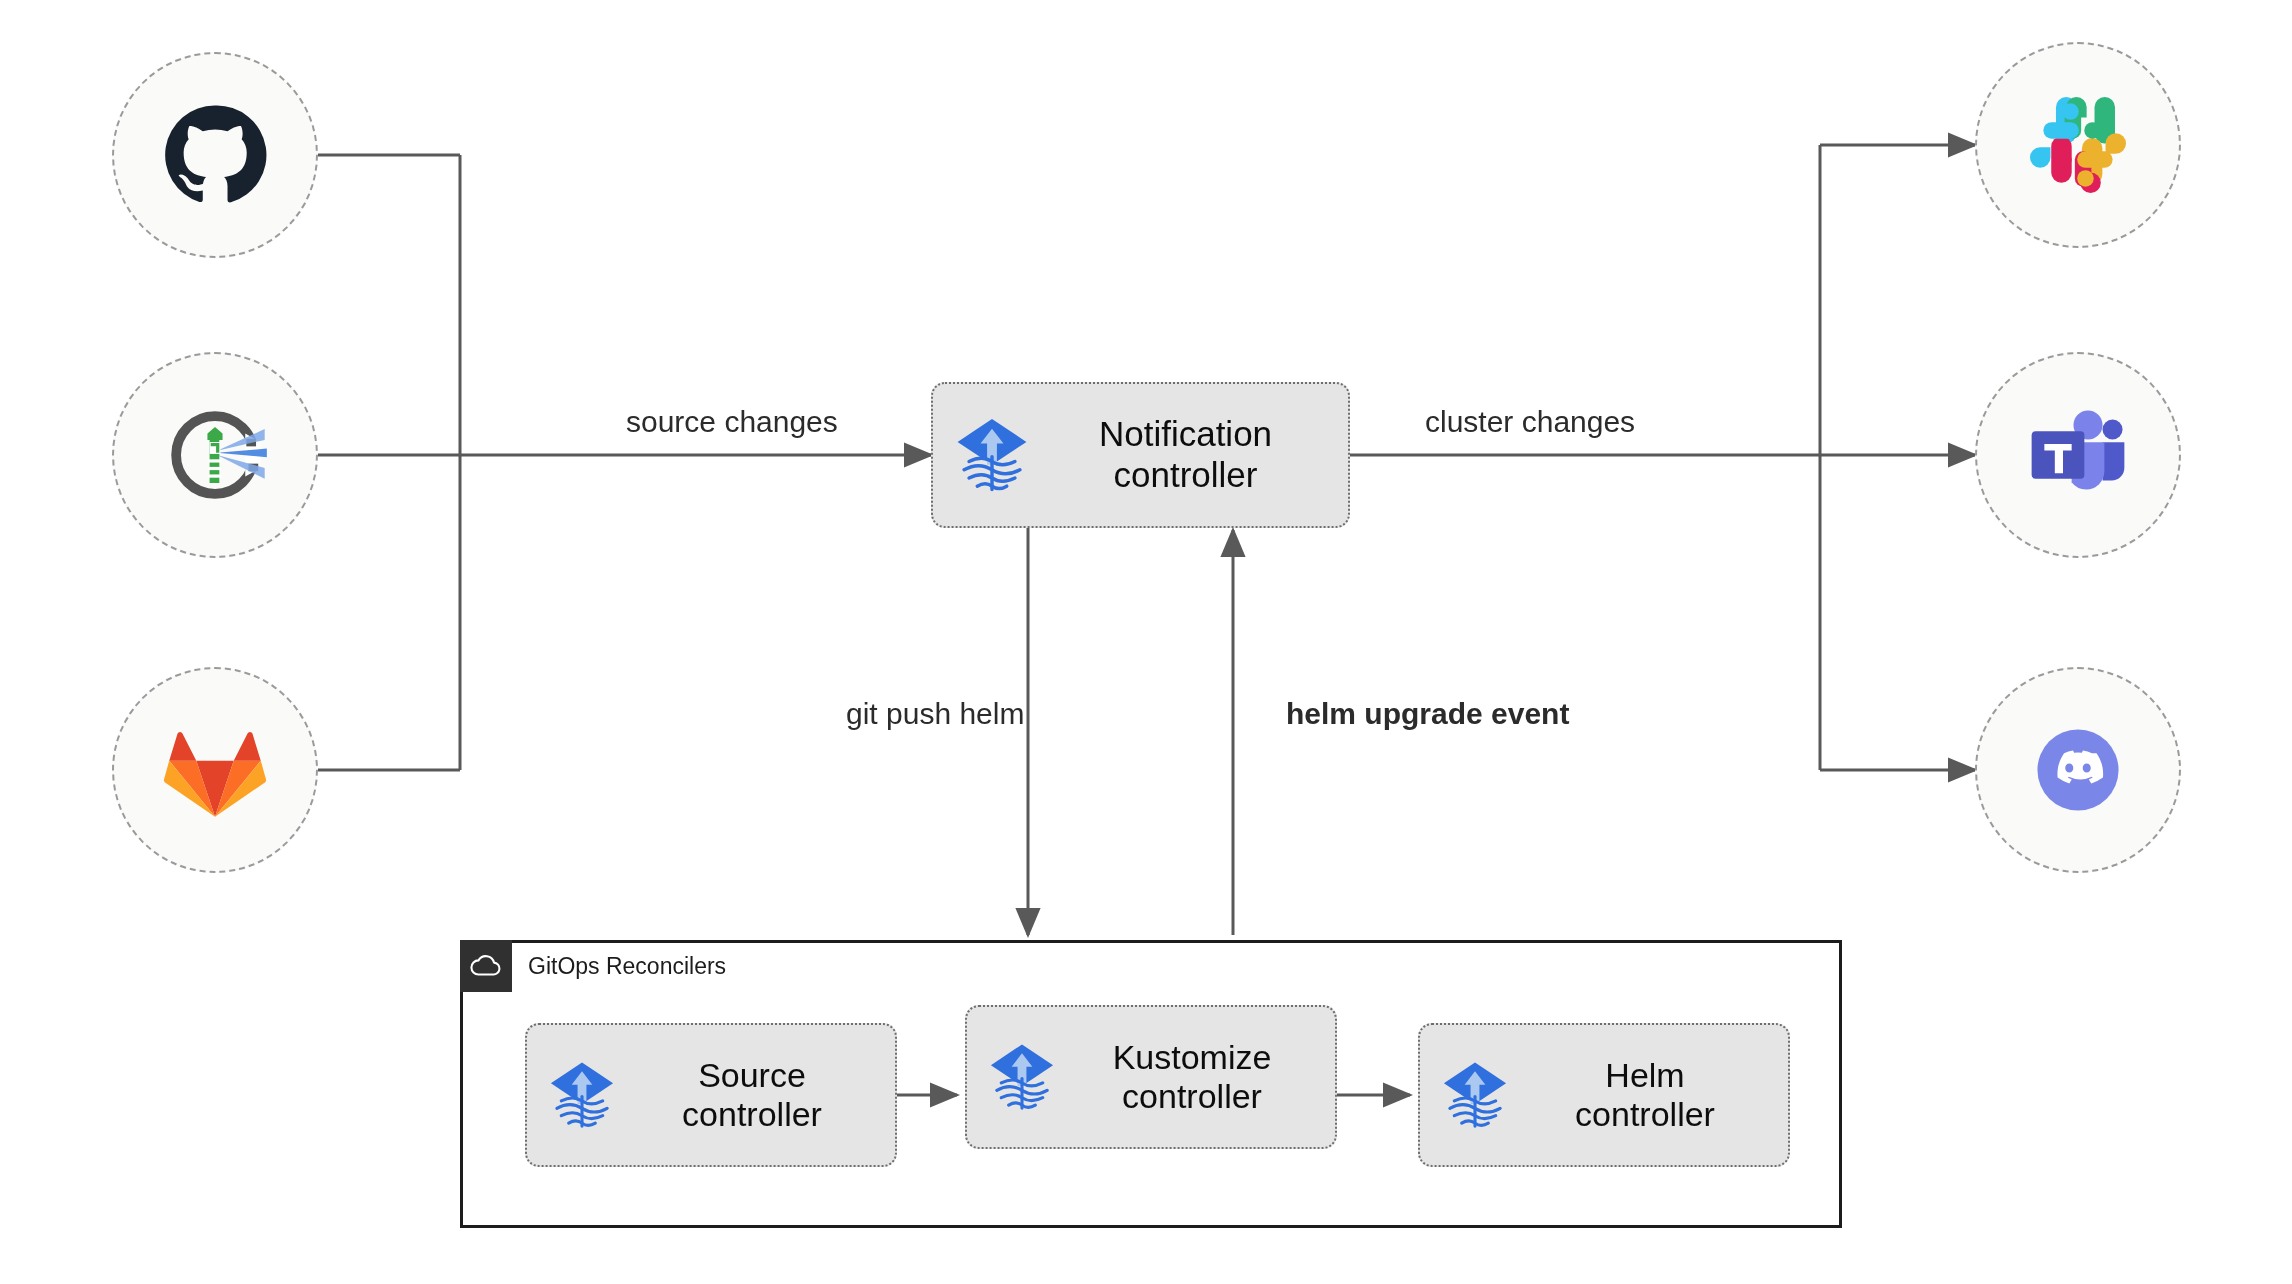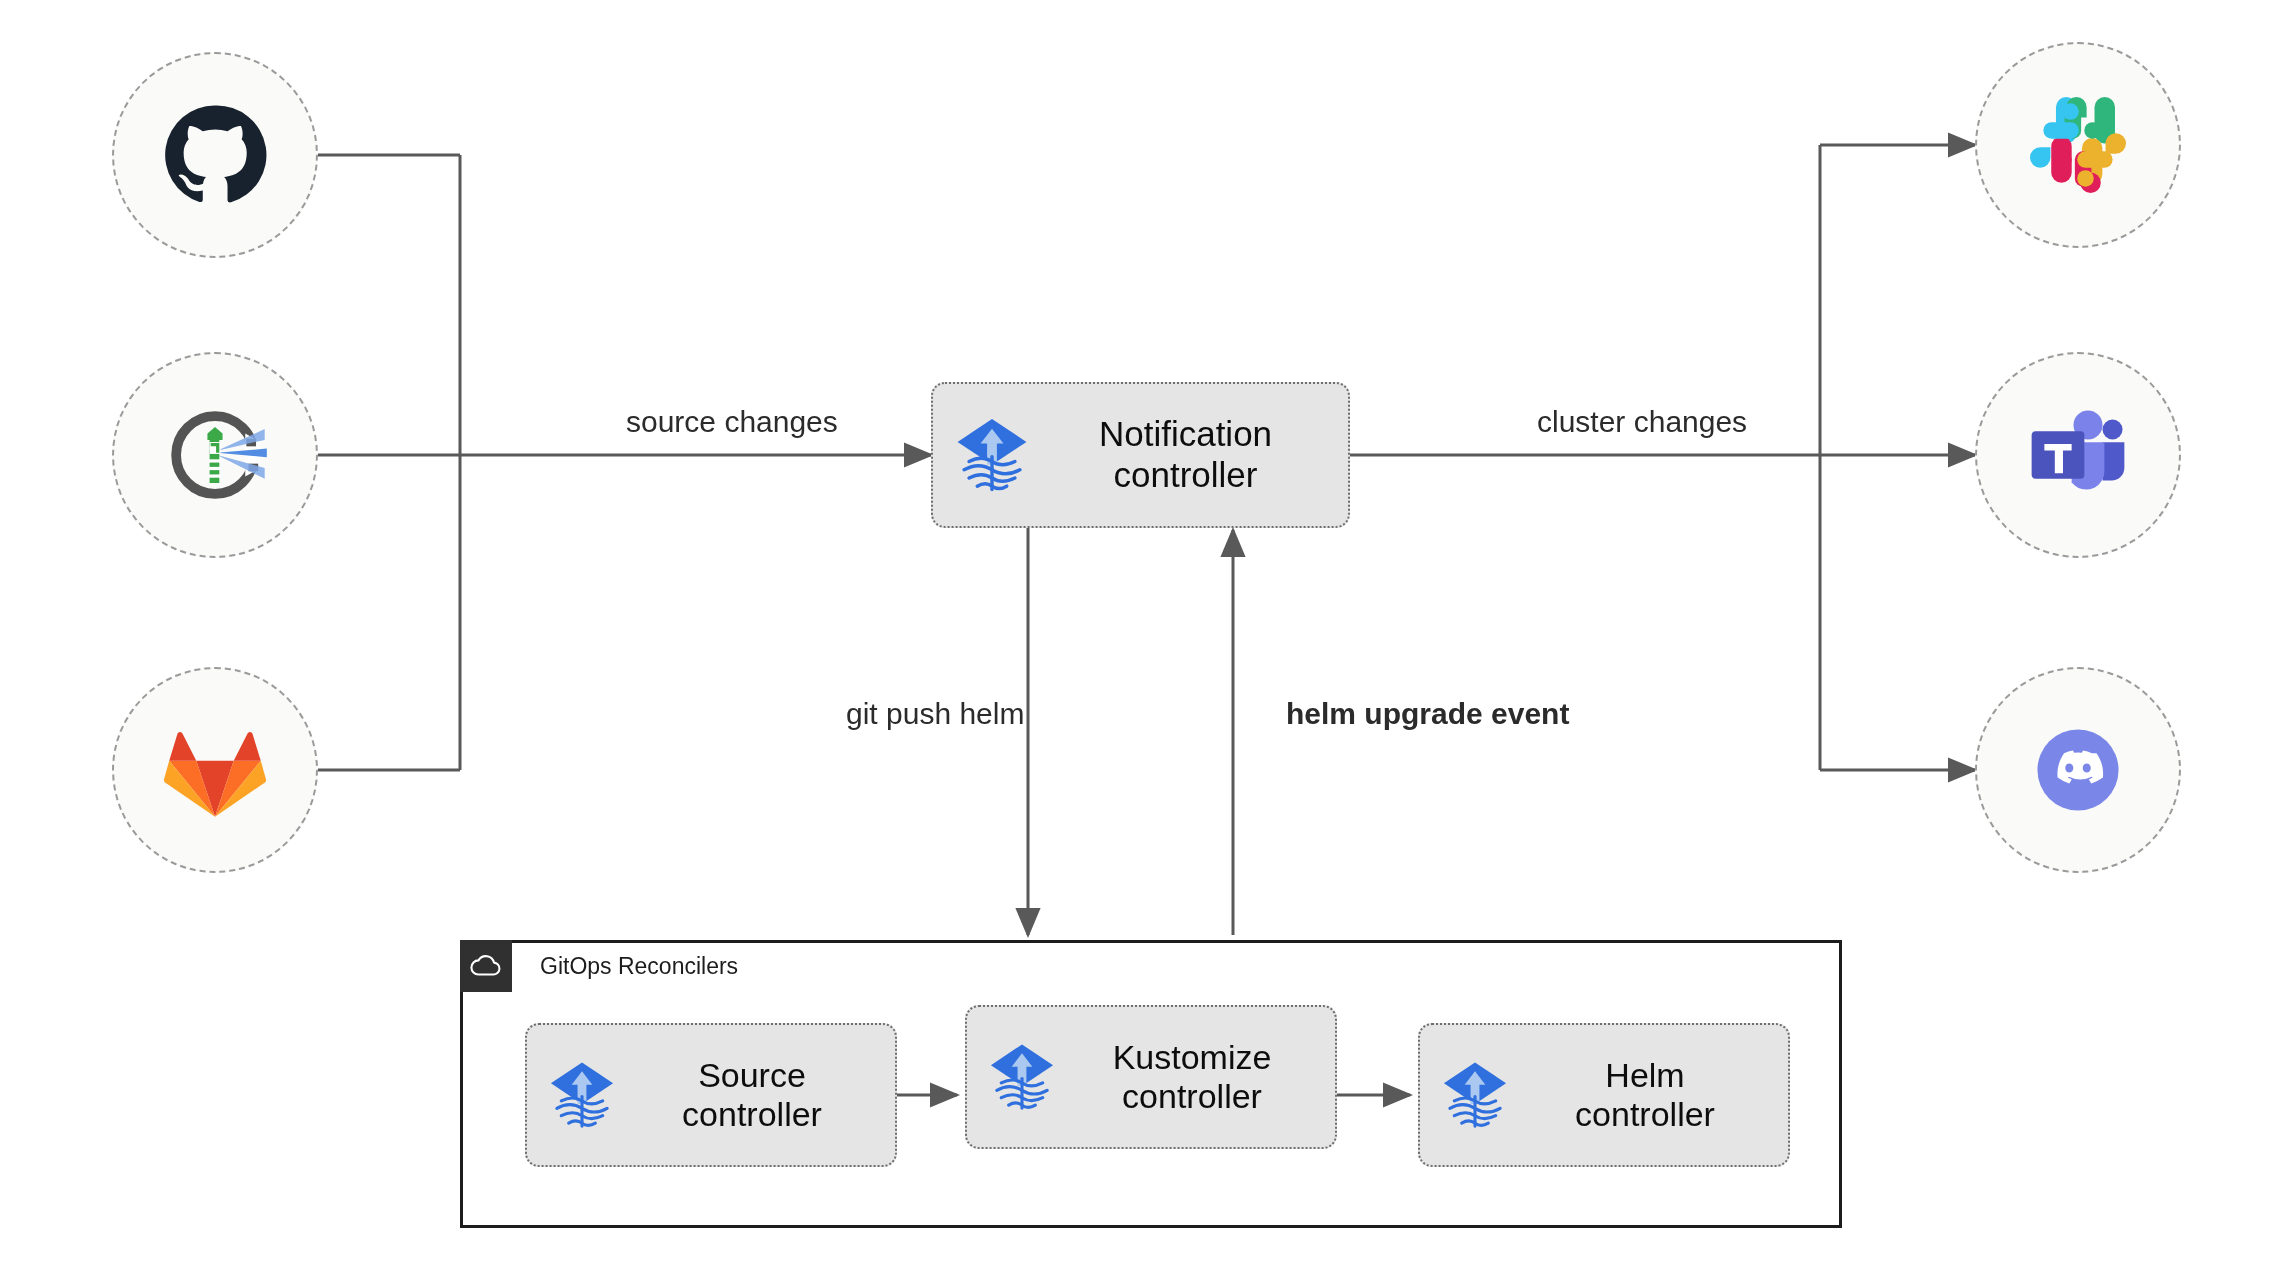--- a/index.html
+++ b/index.html
@@ -89,21 +89,21 @@
     height: 52px;
     background: #303030;
     display: flex;
     align-items: center;
     justify-content: center;
     flex: 0 0 auto;
   }
   #gitops-title {
     font-size: 23px;
     color: #1c1c1c;
-    margin-left: 28px;
+    margin-left: 16px;
     white-space: nowrap;
   }
 
   
   .edge-label {
     position: absolute;
     font-size: 30px;
     color: #2b2b2b;
     white-space: nowrap;
     margin-left: 48px;
@@ -293,17 +293,17 @@
         <path d="M22 78 Q38 70 50 78 Q62 86 78 78"></path>
         <path d="M32 88 Q42 82 50 88 Q58 94 68 88"></path>
         <path d="M50 52 V92"></path>
       </g>
     </svg>
     <div class="ctrl-label">Helm
 controller</div>
   </div>
 
   <div class="edge-label" style="left:578px; top:405px;">source changes</div>
-  <div class="edge-label" style="left:1489px; top:405px;">cluster changes</div>
+  <div class="edge-label" style="left:1377px; top:405px;">cluster changes</div>
   <div class="edge-label" style="left:798px; top:697px;">git push helm</div>
   <div class="edge-label" style="left:1238px; top:697px;font-weight:bold;">helm upgrade event</div>
 
 </div>
 
 </body></html>

